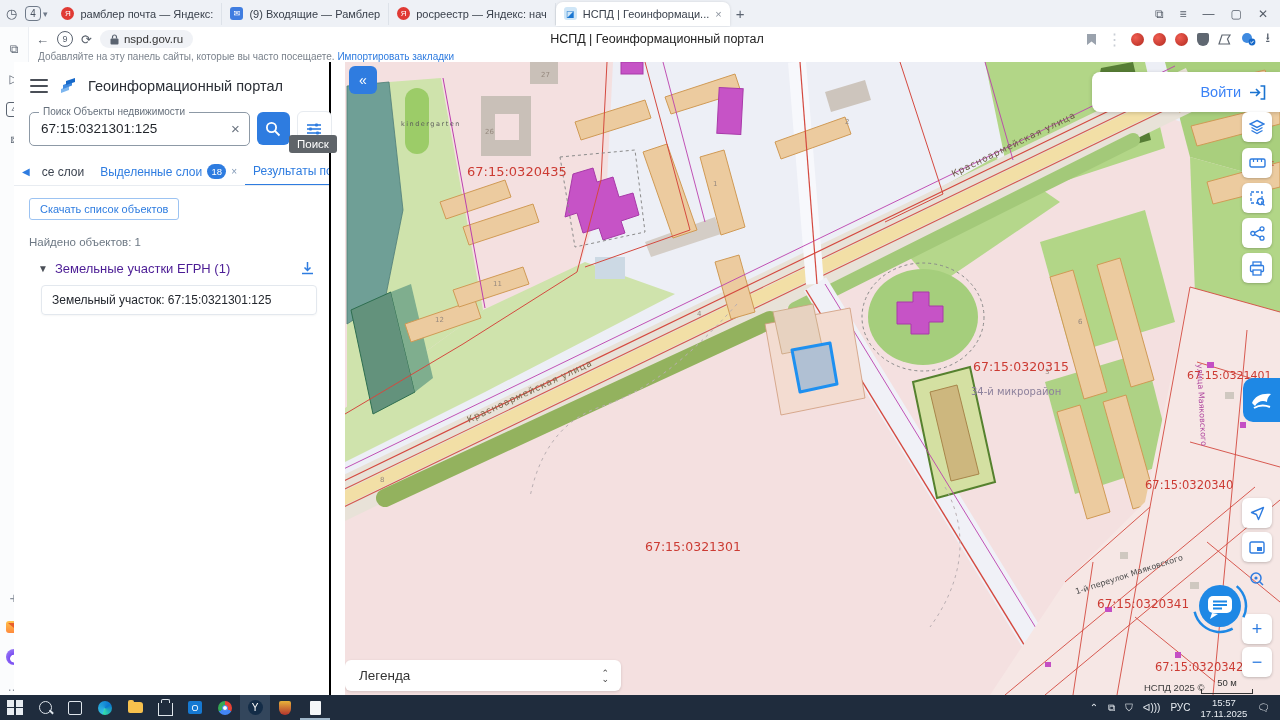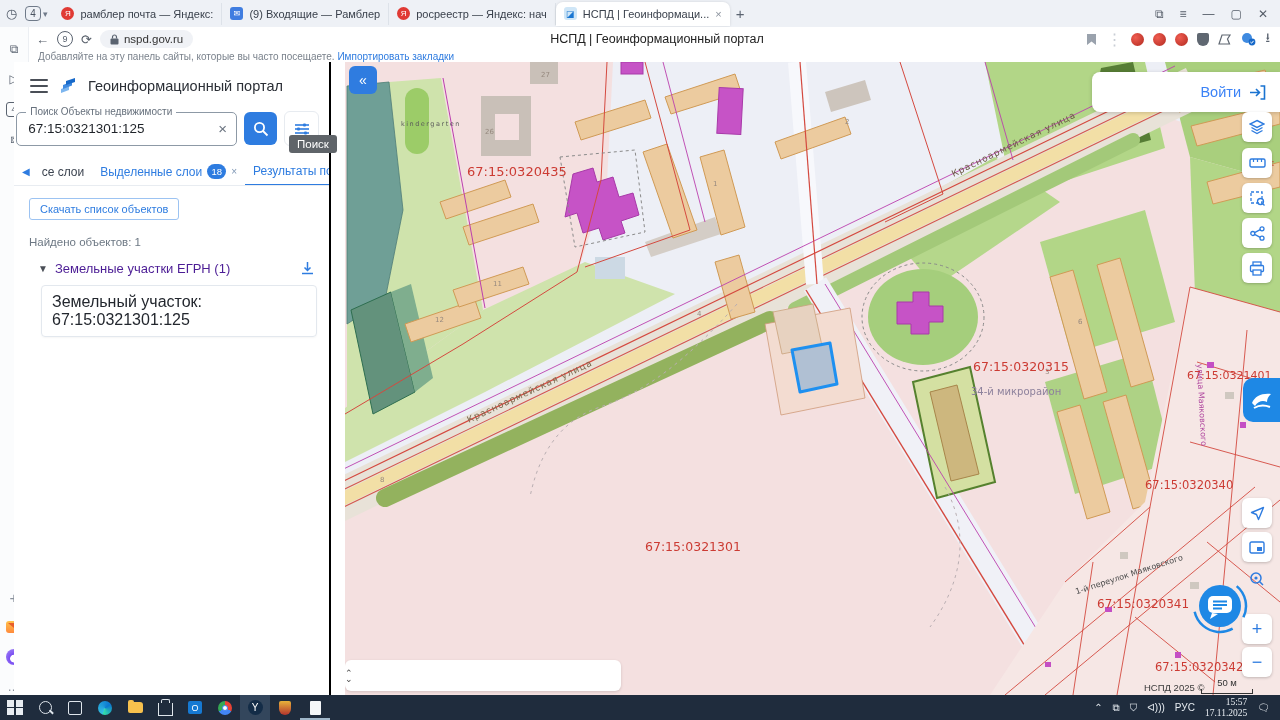--- a/index.html
+++ b/index.html
@@ -36,21 +36,21 @@
   .tile4{border:1.3px solid #5a6370;border-radius:3px;font-size:9px;width:14px;height:13px;display:flex;align-items:center;justify-content:center;}
   .mailico{width:16px;height:12px;border-radius:3px;background:linear-gradient(180deg,#ffc24b,#ff8a3c);position:relative;}
   .mailico:after{content:"";position:absolute;left:2px;top:2px;border-left:6px solid transparent;border-right:6px solid transparent;border-top:5px solid #e85d2a;}
   .alice{width:16px;height:16px;border-radius:50%;background:radial-gradient(circle at 50% 60%,#fff 28%,#7b4ff2 34%,#a88df7);}
   
   #panel{position:absolute;left:14px;top:62px;width:317px;height:633px;background:#fff;border-right:2px solid #000000;box-sizing:border-box;}
   #p-header{display:flex;align-items:center;gap:10px;margin:14px 0 0 16px;}
   #p-header .burger{width:18px;height:14px;display:flex;flex-direction:column;justify-content:space-between;}
   #p-header .burger span{height:2.2px;background:#4a4f57;border-radius:1px;}
   #p-title{font-size:14.5px;color:#2b2f36;font-weight:500;}
-  #search-row{display:flex;align-items:center;gap:7px;margin:15px 10px 9px 15px;position:relative;justify-content:flex-end;}
+  #search-row{display:flex;align-items:center;gap:7px;margin:15px 10px 9px 15px;position:relative;}
   #search-field{flex:1;position:relative;border:1.4px solid #8d99a6;border-radius:5px;height:32px;display:flex;align-items:center;}
   #search-field .flabel{position:absolute;top:-7px;left:9px;background:#fff;padding:0 4px;font-size:10px;color:#66707c;}
   #search-field input{border:none;outline:none;flex:1;font-size:13.5px;color:#1f2329;padding:0 4px 0 11px;font-family:"Liberation Sans",sans-serif;background:transparent;min-width:0;}
   #search-field .clear{color:#6b7480;font-size:15px;padding:0 9px;}
   .sqbtn{width:33px;height:33px;border-radius:6px;display:flex;align-items:center;justify-content:center;flex:0 0 auto;}
   #search-btn{background:#2e7ce0;}
   #filter-btn{background:#fff;border:1px solid #e7ebf0;}
   #tooltip{position:absolute;left:275px;top:73px;background:#5f6469;color:#fff;font-size:11.5px;padding:3px 8px;border-radius:3px;z-index:5;}
   #ptabs{display:flex;align-items:center;margin-top:12px;border-bottom:1px solid #e8ecf1;height:27px;font-size:12px;white-space:nowrap;overflow:hidden;}
   #ptabs .arr{color:#2e7ce0;font-size:10px;padding:0 4px 0 8px;}
@@ -58,21 +58,21 @@
   .ptab .lbl{color:#2e7ce0;}
   .ptab.plain .lbl{color:#3c4450;}
   .ptab.active{border-bottom:2px solid #2e7ce0;}
   .badge{min-width:15px;height:15px;border-radius:8px;background:#2e7ce0;color:#fff;font-size:9.5px;display:flex;align-items:center;justify-content:center;padding:0 2px;}
   .ptab .x{color:#7f97b5;font-size:10px;}
   #dl-btn{display:inline-block;margin:12px 0 0 15px;border:1px solid #9cc3f2;color:#2e7ce0;border-radius:3px;font-size:11px;padding:4px 10px;background:#fff;}
   #found{margin:16px 0 0 15px;font-size:11.5px;color:#6d7884;}
   #group-row{display:flex;align-items:center;margin:13px 14px 0 24px;gap:7px;}
   #group-row .chev{color:#4a4f57;font-size:10px;}
   #group-row .gt{font-size:13px;color:#4c1d95;flex:1;}
-  #item-card{margin:9px 12px 0 27px;border:1px solid #e3e8ee;border-radius:4px;padding:7px 10px;font-size:16px;color:#23272e;box-shadow:0 1px 2px rgba(0,0,0,.04);}
+  #item-card{margin:9px 12px 0 27px;border:1px solid #e3e8ee;border-radius:4px;padding:7px 10px;font-size:12px;color:#23272e;box-shadow:0 1px 2px rgba(0,0,0,.04);}
   
   #map{position:absolute;left:345px;top:62px;width:935px;height:633px;overflow:hidden;background:#edeff6;}
   #map svg text{font-family:"DejaVu Sans",sans-serif;}
   #collapse-btn{position:absolute;left:4px;top:4px;width:28px;height:28px;background:#2f7ce0;border-radius:6px;color:#fff;font-size:14px;display:flex;align-items:center;justify-content:center;z-index:4;}
   #login-bar{position:absolute;right:0;top:10px;width:188px;height:40px;background:#fff;border-radius:8px 0 0 8px;box-shadow:0 1px 4px rgba(0,0,0,.18);display:flex;align-items:center;justify-content:flex-end;gap:8px;padding-right:14px;box-sizing:border-box;z-index:4;}
   #login-bar .lbl{color:#3b82f6;font-size:14.5px;}
   .mtool{position:absolute;right:8px;width:30px;height:30px;background:#fff;border-radius:6px;box-shadow:0 1px 3px rgba(0,0,0,.22);display:flex;align-items:center;justify-content:center;z-index:4;}
   #logo-btn{position:absolute;right:0;top:316px;width:37px;height:44px;background:#1e88e5;border-radius:10px 0 0 10px;display:flex;align-items:center;justify-content:center;z-index:4;}
   #chat-btn{position:absolute;left:847px;top:516px;width:56px;height:56px;z-index:4;}
   #legend-bar{position:absolute;left:0px;top:598px;width:276px;height:31px;background:#fff;border-radius:6px;box-shadow:0 1px 3px rgba(0,0,0,.15);display:flex;align-items:center;z-index:4;}
@@ -80,21 +80,21 @@
   #legend-bar .uf{padding-right:12px;display:flex;flex-direction:column;line-height:6px;color:#444;font-size:9px;align-items:center;}
   #attribution{position:absolute;left:799px;top:620px;font-size:9.5px;color:#3a3a3a;z-index:4;}
   #scalebar{position:absolute;left:856px;top:615px;z-index:4;font-size:9.5px;color:#333;text-align:center;width:52px;}
   #scalebar .rule{height:4px;border-left:1px solid #333;border-right:1px solid #333;border-bottom:1px solid #333;margin-top:1px;}
   
   #taskbar{position:absolute;left:0;top:695px;width:1280px;height:25px;background:#1f2c3d;display:flex;align-items:center;}
   .tk{width:30px;height:25px;display:flex;align-items:center;justify-content:center;flex:0 0 auto;}
   .tk.active{background:#33465c;}
   .tk.active2{box-shadow:inset 0 -2px 0 #9fb6c9;}
   #tray{margin-left:auto;display:flex;align-items:center;gap:10px;padding-right:10px;color:#e8edf2;font-size:10px;}
-  #clockblk{text-align:right;font-size:9.5px;line-height:11px;font-family:Liberation Serif, serif;}
+  #clockblk{text-align:center;font-size:9.5px;line-height:11px;}
   .winlogo{display:grid;grid-template-columns:7px 7px;grid-gap:1.5px;}
   .winlogo span{width:7px;height:7px;background:#e8edf2;}
   .folder{width:15px;height:11px;background:#f7c14d;border-radius:1px 3px 2px 2px;position:relative;}
   .folder:before{content:"";position:absolute;top:-2px;left:0;width:6px;height:3px;background:#f7c14d;border-radius:2px 2px 0 0;}
   .chrome{width:14px;height:14px;border-radius:50%;background:conic-gradient(#ea4335 0 33%,#4285f4 0 66%,#34a853 0 100%);position:relative;}
   .chrome:after{content:"";position:absolute;left:4px;top:4px;width:6px;height:6px;border-radius:50%;background:#fff;border:1px solid #4285f4;box-sizing:border-box;}
   .ybro{width:15px;height:15px;border-radius:50%;background:#132c47;color:#fff;font-size:10px;display:flex;align-items:center;justify-content:center;}
   .edge{width:14px;height:14px;border-radius:50%;background:conic-gradient(from 200deg,#35c1e1,#0b78d0 60%,#35e1a8);}
   .store{width:13px;height:12px;border:1.3px solid #dfe6ec;border-top:none;position:relative;margin-top:3px;}
   .store:before{content:"";position:absolute;top:-4px;left:2px;width:7px;height:3px;border:1.3px solid #dfe6ec;border-bottom:none;border-radius:2px 2px 0 0;}
@@ -508,20 +508,21 @@
       <circle cx="28" cy="28" r="21" fill="#1e88e5"></circle>
       <rect x="16" y="18" width="24" height="17" rx="5" fill="#fff"></rect>
       <path d="M20 35 l-2 6 l8 -5" fill="#fff"></path>
       <g stroke="#1e88e5" stroke-width="2">
           <path d="M21 23.5 h14 M21 27 h14 M21 30.5 h9"></path>
         </g>
     </svg>
   </div>
 
   <div id="legend-bar">
+    <span class="lbl">Легенда</span>
     <span class="uf">
         <span>⌃</span>
         <span>⌄</span>
       </span>
   </div>
 
   <div id="attribution">НСПД 2025 ©</div>
   <div id="scalebar">
     <span>50 м</span>
     <div class="rule"></div>

